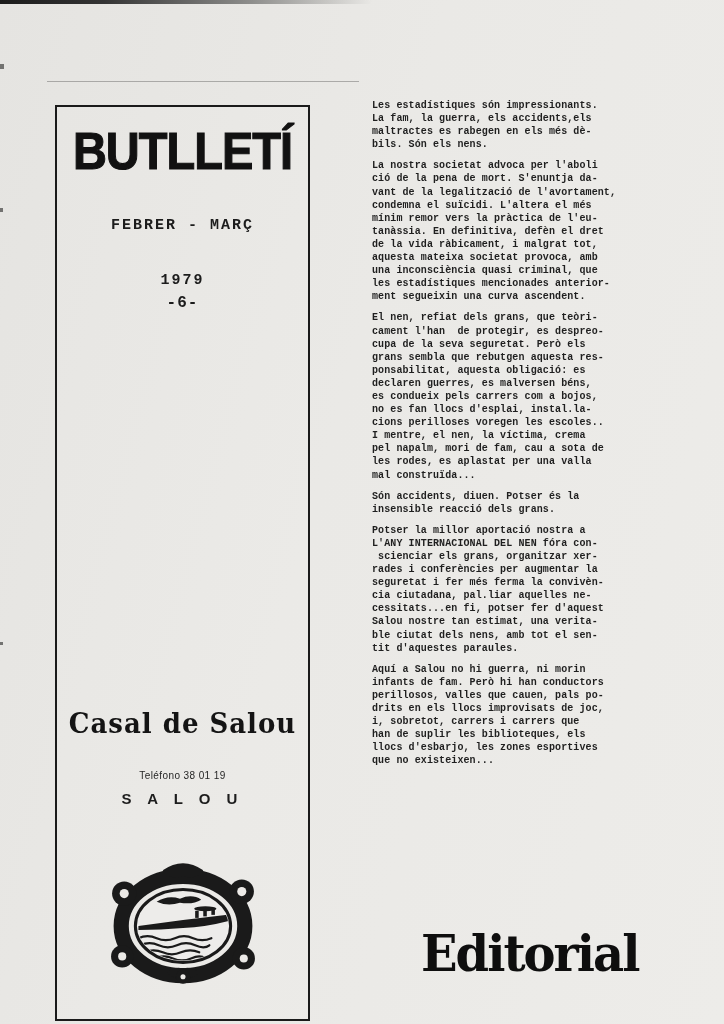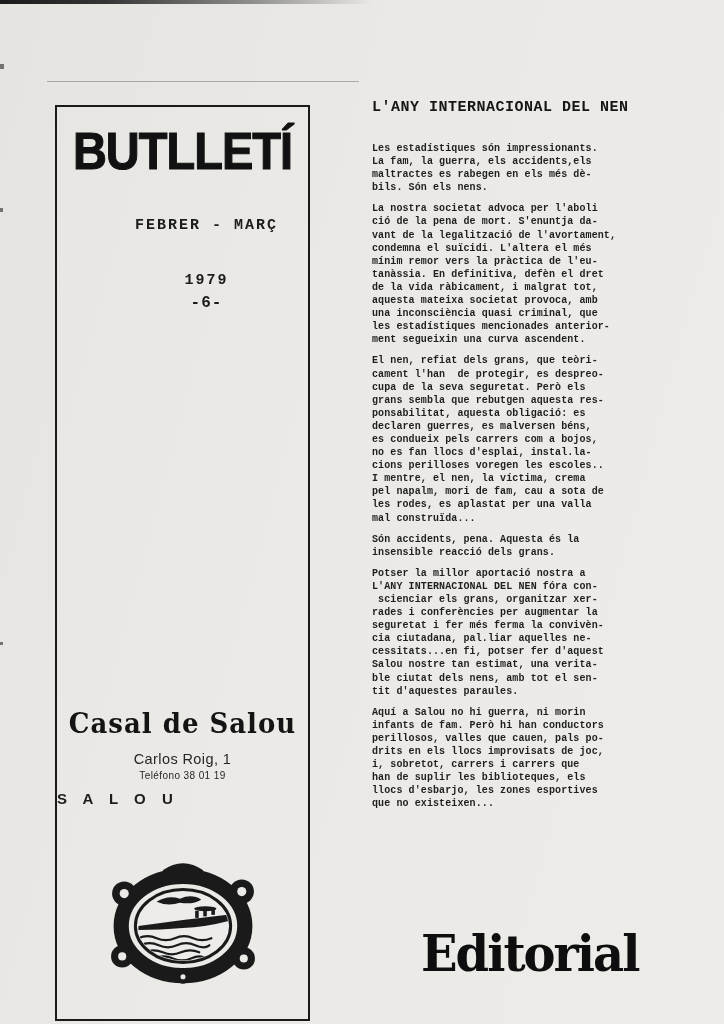--- a/index.html
+++ b/index.html
@@ -34,33 +34,33 @@
     margin-top:20px;
   }
   .masthead-title {
     position:absolute; top:16px; left:0; width:100%;
     text-align:center;
     font-family:"Liberation Sans", sans-serif;
     font-weight:bold; font-size:47px; letter-spacing:-1px;
     color:#111; transform:scaleY(1.1);
     -webkit-text-stroke:1px #111;
   }
-  .mono { font-family:"Liberation Mono","DejaVu Sans Mono",monospace; font-weight:bold; color:#1c1c1c;padding-left:24px; }
+  .mono { font-family:"Liberation Mono","DejaVu Sans Mono",monospace; font-weight:bold; color:#1c1c1c; }
   .issue-period { position:absolute; top:110px; left:0; width:100%; text-align:center; font-size:15px; letter-spacing:2px; }
   .issue-year   { position:absolute; top:165px; left:0; width:100%; text-align:center; font-size:15px; letter-spacing:2px; }
   .issue-number { position:absolute; top:187px; left:0; width:100%; text-align:center; font-size:16px; letter-spacing:1px; }
 
   .org-name {
     position:absolute; top:602px; left:0; width:100%; text-align:center;
     font-family:"DejaVu Serif", serif; font-weight:bold;
     font-size:26px; letter-spacing:1px; color:#141414; transform:scaleY(1.04);
   }
   .org-address { position:absolute; top:644px; left:0; width:100%; text-align:center; font-size:14.5px; color:#262626; letter-spacing:0.4px; }
   .org-phone   { position:absolute; top:663px; left:0; width:100%; text-align:center; font-size:10px; color:#262626; letter-spacing:0.4px; }
-  .org-city    { position:absolute; top:683px; left:0; width:100%; font-size:15px;   color:#1d1d1d; letter-spacing:6px; font-weight:bold; }
+  .org-city    { position:absolute; top:683px; left:0; width:100%; text-align:center; font-size:15px;   color:#1d1d1d; letter-spacing:6px; font-weight:bold; }
 
   .emblem { position:absolute; top:756px; left:50%; transform:translateX(-50%); width:154px; height:124px; }
 
   
   .article { position:absolute; left:372px; top:99px; width:340px; }
   .article-title {
     font-family:"Liberation Mono","DejaVu Sans Mono",monospace; font-weight:bold;
     font-size:15px; letter-spacing:0.5px; color:#161616;
     margin:0 0 26px 0; white-space:pre;
   }
@@ -87,21 +87,20 @@
   <div class="speck s2"></div>
   <div class="speck s3"></div>
 
   <div class="left-panel">
     <div class="masthead-title">BUTLLETÍ</div>
     <div class="issue-period mono">FEBRER - MARÇ</div>
     <div class="issue-year mono">1979</div>
     <div class="issue-number mono">-6-</div>
 
     <div class="org-name">Casal de Salou</div>
-    <div class="org-address">Carlos Roig, 1</div>
     <div class="org-phone">Teléfono 38 01 19</div>
     <div class="org-city">S A L O U</div>
 
     <div class="emblem">
       <svg viewBox="0 0 152 122" width="154" height="124" xmlns="http://www.w3.org/2000/svg">
         <defs>
           <clipPath id="aperture">
               <ellipse cx="76" cy="62" rx="45" ry="34"></ellipse>
             </clipPath>
         </defs>
@@ -133,21 +132,20 @@
             <path d="M34,81 q9,-4 18,0 t18,0 t18,0 t14,0"></path>
             <path d="M38,88 q9,-4 18,0 t18,0 t18,0"></path>
             <path d="M48,94 q9,-4 18,0 t18,0 t14,0"></path>
           </g>
         </g>
       </svg>
     </div>
   </div>
 
   <div class="article">
-    <div class="article-title">L'ANY INTERNACIONAL DEL NEN</div>
     <div>
         <div class="article-para">Les estadístiques són impressionants.
 La fam, la guerra, els accidents,els
 maltractes es rabegen en els més dè-
 bils. Són els nens.</div>
         <div class="article-para">La nostra societat advoca per l'aboli
 ció de la pena de mort. S'enuntja da-
 vant de la legalització de l'avortament,
 condemna el suïcidi. L'altera el més
 mínim remor vers la pràctica de l'eu-
@@ -163,21 +161,21 @@
 grans sembla que rebutgen aquesta res-
 ponsabilitat, aquesta obligació: es
 declaren guerres, es malversen béns,
 es condueix pels carrers com a bojos,
 no es fan llocs d'esplai, instal.la-
 cions perilloses voregen les escoles..
 I mentre, el nen, la víctima, crema
 pel napalm, mori de fam, cau a sota de
 les rodes, es aplastat per una valla
 mal construïda...</div>
-        <div class="article-para">Són accidents, pena. Aquesta és la
+        <div class="article-para">Són accidents, diuen. Potser és la
 insensible reacció dels grans.</div>
         <div class="article-para">Potser la millor aportació nostra a
 L'ANY INTERNACIONAL DEL NEN fóra con-
  scienciar els grans, organitzar xer-
 rades i conferències per augmentar la
 seguretat i fer més ferma la convivèn-
 cia ciutadana, pal.liar aquelles ne-
 cessitats...en fi, potser fer d'aquest
 Salou nostre tan estimat, una verita-
 ble ciutat dels nens, amb tot el sen-

